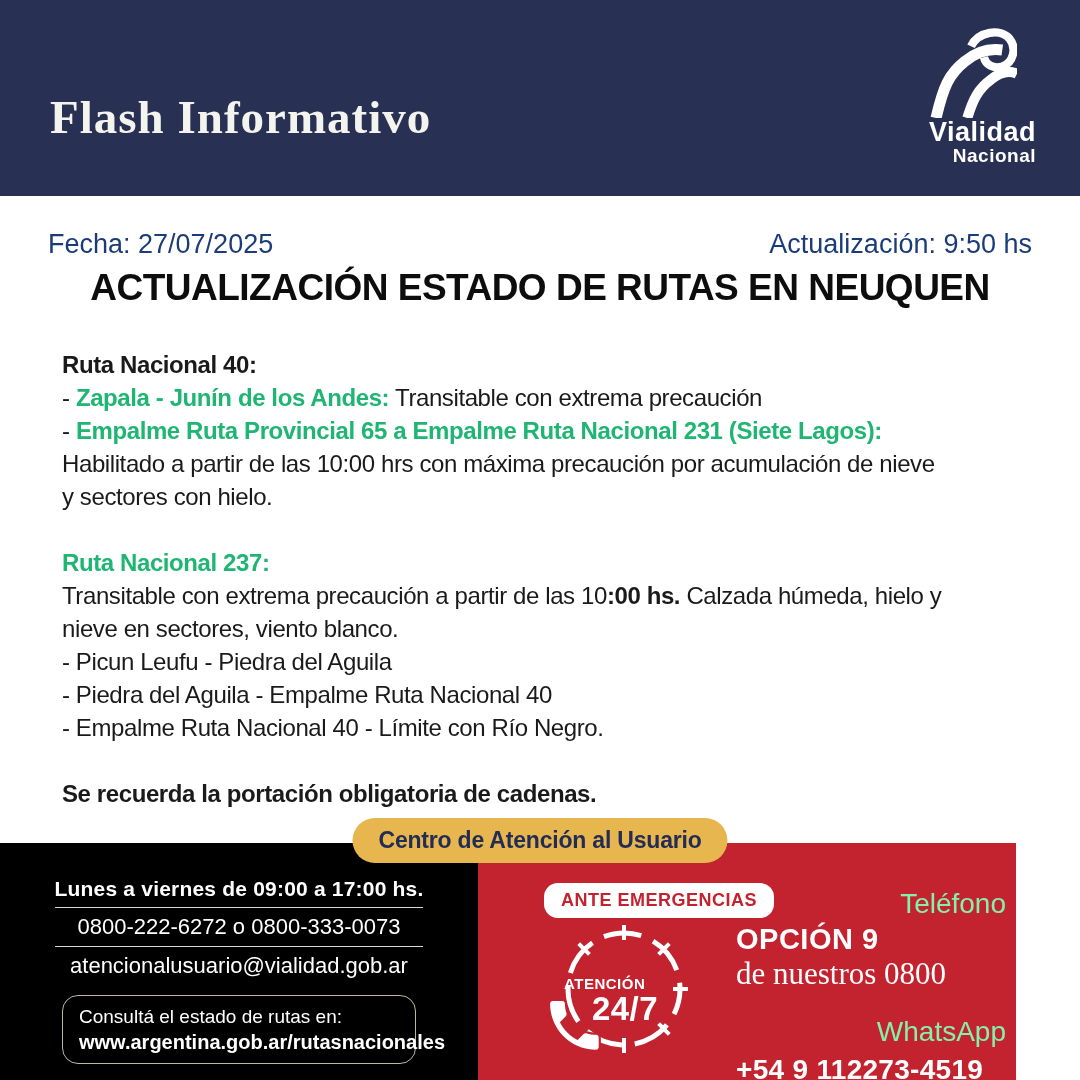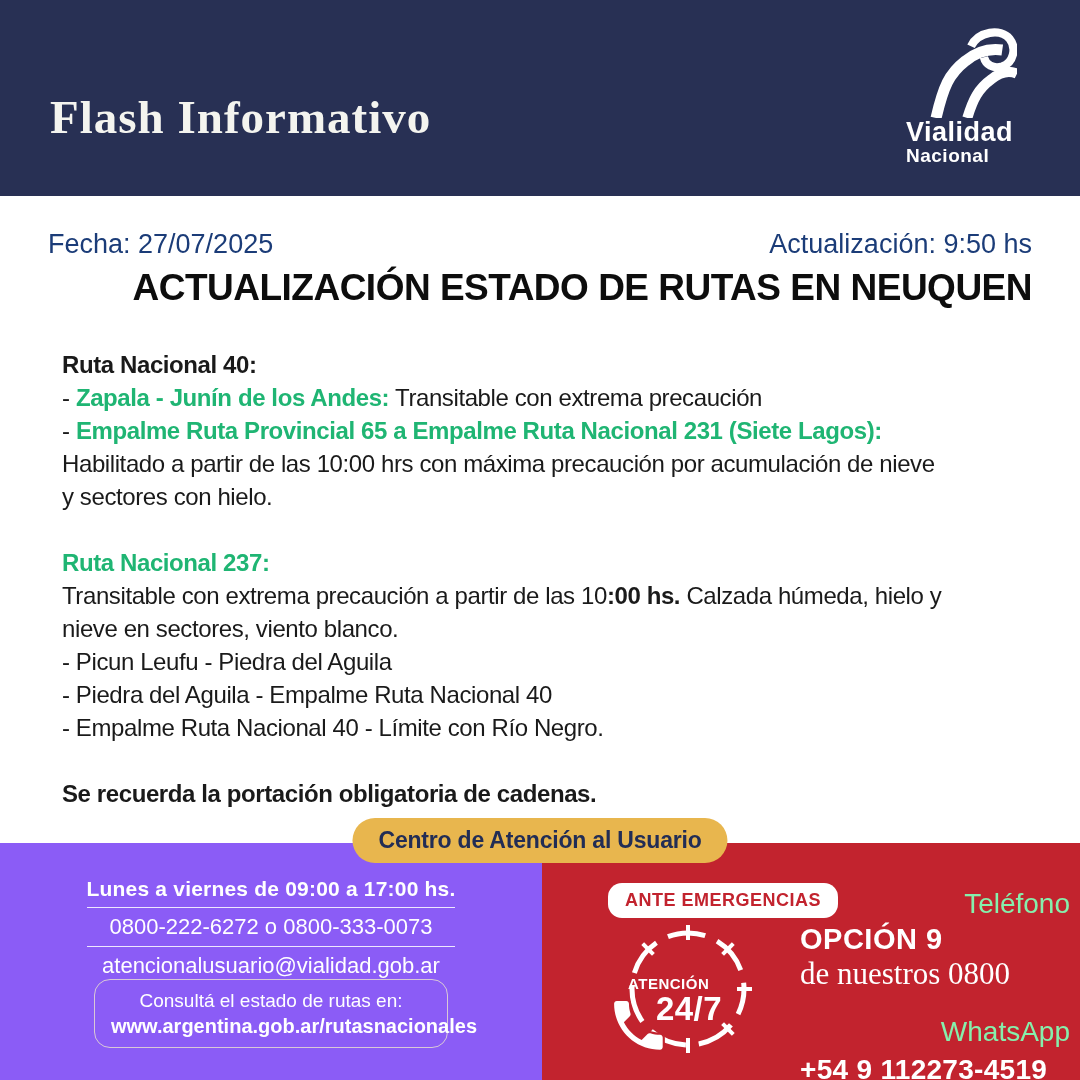--- a/index.html
+++ b/index.html
@@ -12,33 +12,33 @@
     color:#1a1a1a;
   }
 
   
   .header { position:absolute; left:0; top:0; width:1080px; height:196px; background:#283054; }
   .flash-title {
     position:absolute; left:50px; top:90px;
     font-family:"Liberation Serif", serif;
     font-weight:700; font-size:47px; color:#f4f4ef; letter-spacing:1px;
   }
-  .logo { position:absolute; right:44px; top:26px; width:130px; text-align:left; color:#fff; }
+  .logo { position:absolute; right:44px; top:26px; width:130px; text-align:right; color:#fff; }
   .logo svg { display:block; margin:0 auto; }
   .logo-name1 { font-size:27px; font-weight:700; letter-spacing:0.5px; line-height:28px; }
   .logo-name2 { font-size:19px; font-weight:700; letter-spacing:0.5px; line-height:20px; }
 
   
   .content { position:absolute; left:0; top:196px; width:1080px; padding:0 48px; }
   .meta-row {
     display:flex; justify-content:space-between;
     padding-top:33px; font-size:27px; color:#1b3c78;
   }
   .main-title {
-    text-align:right; margin-top:7px;
+    text-align:center; margin-top:7px;
     font-size:37px; font-weight:700; color:#0d0d0d; letter-spacing:-0.5px;
   }
   .body-text {
     margin-top:39px; padding-left:14px;
     font-size:24px; line-height:33px; letter-spacing:-0.4px; color:#1a1a1a;
   }
   .line { display:block; white-space:nowrap; }
   .bold { font-weight:700;margin-top:24px; }
   .green { color:#1fb573; font-weight:700; }
   .mt-gap { margin-top:33px; }
@@ -46,29 +46,29 @@
   
   .cau-badge {
     position:absolute; left:540px; top:818px; transform:translateX(-50%);
     background:#e8b64e; color:#222d55;
     font-size:23px; font-weight:700; letter-spacing:-0.2px;
     padding:9px 26px; border-radius:24px; z-index:3; white-space:nowrap;
   }
 
   
   .footer { position:absolute; left:0; top:843px; width:1080px; height:237px; display:flex; }
-  .footer-left { width:542px; height:100%; background:#8b5cf6; position:relative; color:#fff; text-align:center; }
+  .footer-left { width:478px; height:100%; background:#000000; position:relative; color:#fff; text-align:center; }
   .footer-right { width:538px; height:100%; background:#c2232e; position:relative; color:#fff; }
 
   .fl-hours { margin-top:34px; font-size:21px; font-weight:700; letter-spacing:0.2px; line-height:24px; }
   .fl-sep { width:368px; margin:6px auto; border-top:1.2px solid rgba(255,255,255,0.85); }
   .fl-phones { font-size:22px; line-height:26px; }
   .fl-email { font-size:22px; line-height:26px; }
   .fl-box {
-    width:354px; margin:0 auto 0; text-align:center;
+    width:354px; margin:16px auto 0; text-align:left;
     border:1.5px solid rgba(236,228,206,0.8); border-radius:16px;
     padding:8px 16px;
   }
   .fl-box-l1 { font-size:19px; line-height:25px; }
   .fl-box-l2 { font-size:20px; font-weight:700; line-height:26px; }
 
   .emg-badge {
     position:absolute; left:66px; top:40px;
     background:#ffffff; color:#c2232e;
     font-size:18px; font-weight:700; letter-spacing:0.5px;

